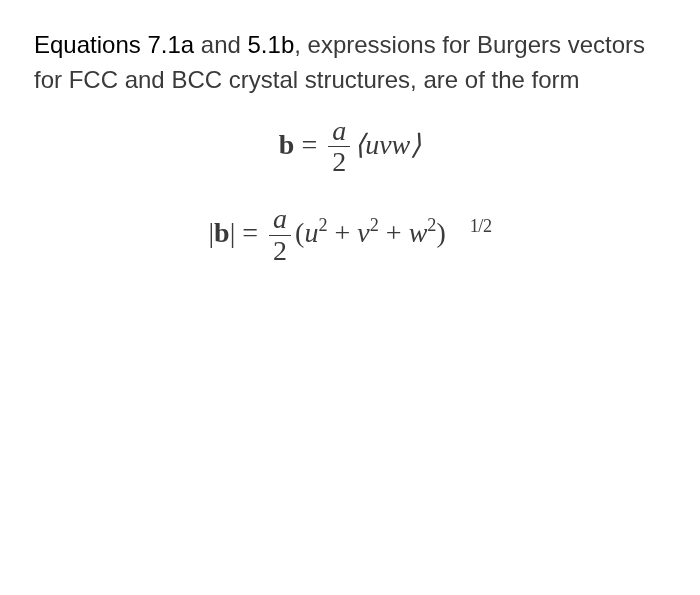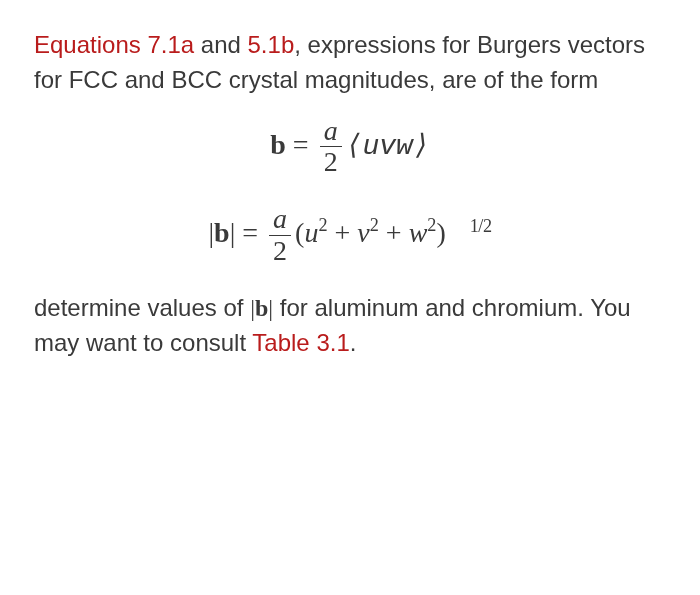--- a/index.html
+++ b/index.html
@@ -7,21 +7,21 @@
       width: 700px;
       height: 595px;
       background: #fff;
       font-family: -apple-system, BlinkMacSystemFont, "Segoe UI", Helvetica, Arial, sans-serif;
       padding: 28px 34px;
       color: #3a3a3a;
       font-size: 24px;
       line-height: 1.45;
     }
     .content { }
-    a, .link { color: #b91c1c; text-decoration: none; text-align: right; }
+    a, .link { color: #000000; text-decoration: none; text-align: right; }
     .para { margin-bottom: 0; }
     .eq-block {
       text-align: center;
       margin: 18px 0 26px 0;
       font-family: "Times New Roman", Times, serif;
       font-size: 28px;
     }
     .eq-block2 {
       text-align: center;
       margin: 2px 0 24px 0;
@@ -36,38 +36,35 @@
       text-align: center;
       margin: 0 4px;
     }
     .frac .num, .frac .den {
       display: block;
       padding: 0 4px;
       line-height: 1.1;
     }
     .frac .num { border-bottom: 1.5px solid #3a3a3a; }
     .sup { font-size: 0.65em; vertical-align: super; }
-    .angle { font-family: Liberation Mono, monospace; }
+    .angle { font-family: Liberation Serif, serif; }
     .tight { letter-spacing: -0.5px; margin-left: 24px; }
   </style>
 </head>
 <body>
 
 <div class="content">
 
   <p class="para">
-    <span class="link">Equations 7.1a</span><span> and </span><span class="link">5.1b</span><span>, expressions for Burgers vectors for FCC and BCC crystal magnitudes, are of the form</span>
+    <span class="link">Equations 7.1a</span><span> and </span><span class="link">5.1b</span><span>, expressions for Burgers vectors for FCC and BCC crystal structures, are of the form</span>
   </p>
 
   <div class="eq-block">
     <span class="bold">b</span><span> = </span><span class="frac"><span class="num italic">a</span><span class="den">2</span></span><span class="italic angle">⟨uvw⟩</span>
   </div>
 
 
   <div class="eq-block2">
     <span><span>|</span><span class="bold">b</span><span>|</span></span><span> = </span><span class="frac"><span class="num italic">a</span><span class="den">2</span></span><span>(</span><span class="italic">u</span><span class="sup">2</span><span> + </span><span class="italic">v</span><span class="sup">2</span><span> + </span><span class="italic">w</span><span class="sup">2</span><span>)</span><span class="sup tight">1/2</span>
   </div>
 
-  <p class="para">
-    <span>determine values of </span><span style="font-family:'Times New Roman',serif;">|<span class="bold">b</span>|</span><span> for aluminum and chromium. You may want to consult </span><span class="link">Table 3.1</span><span>.</span>
-  </p>
 
 </div>
 
 </body></html>

